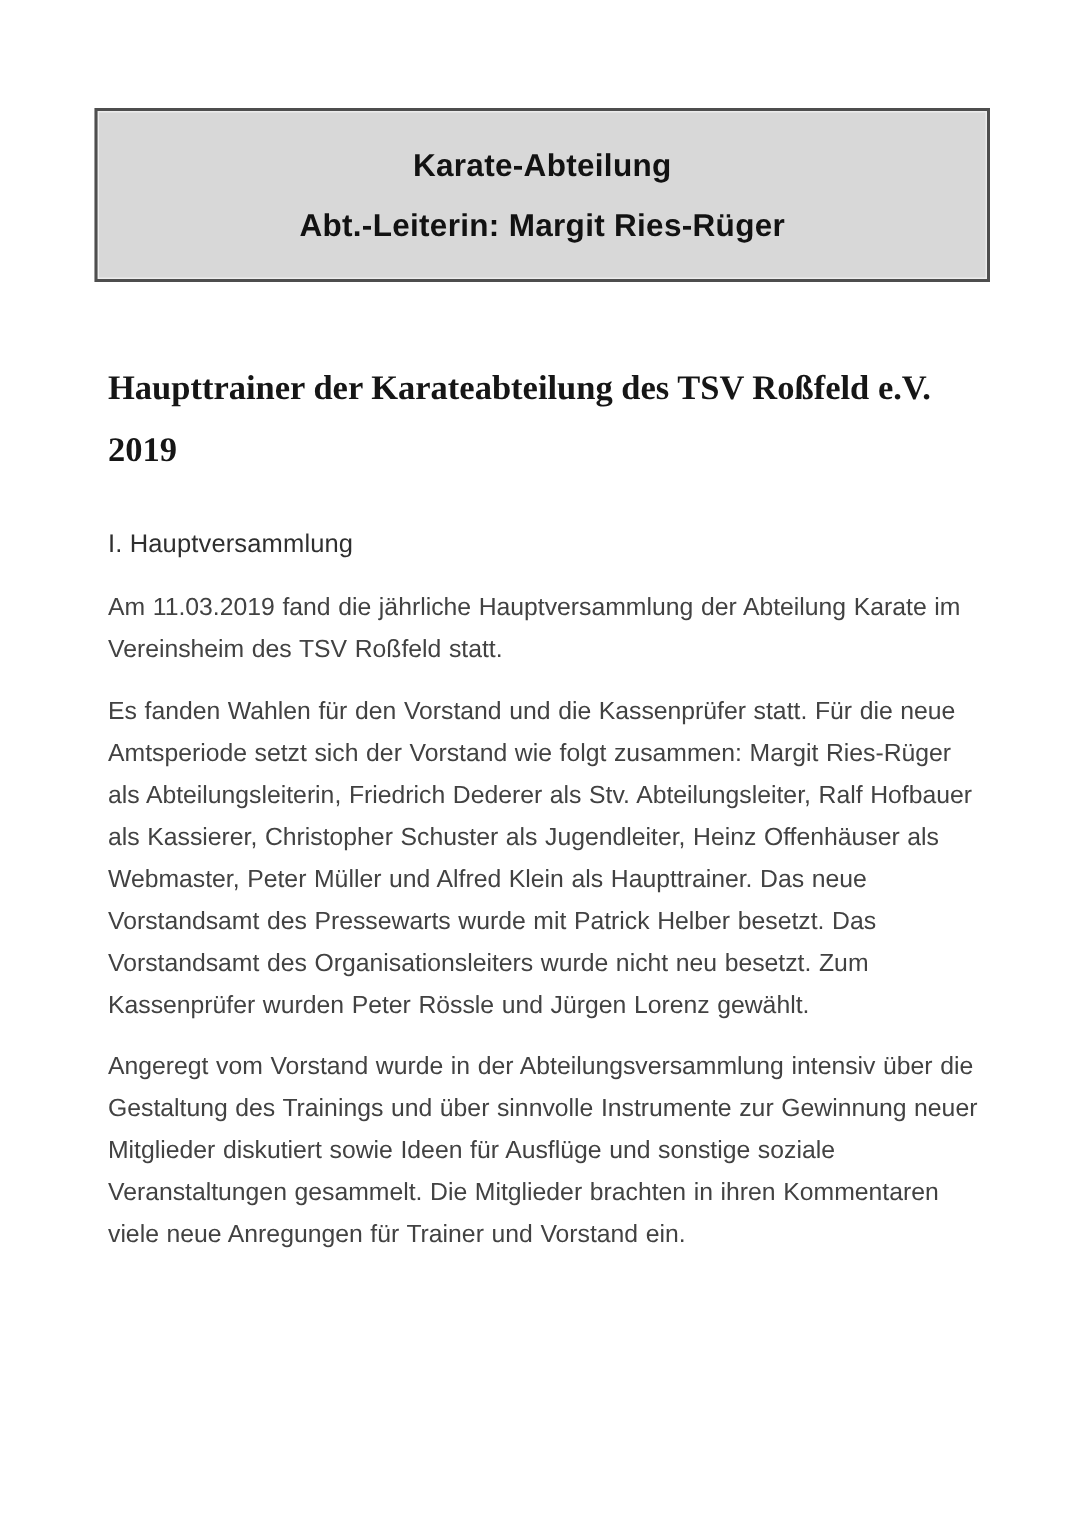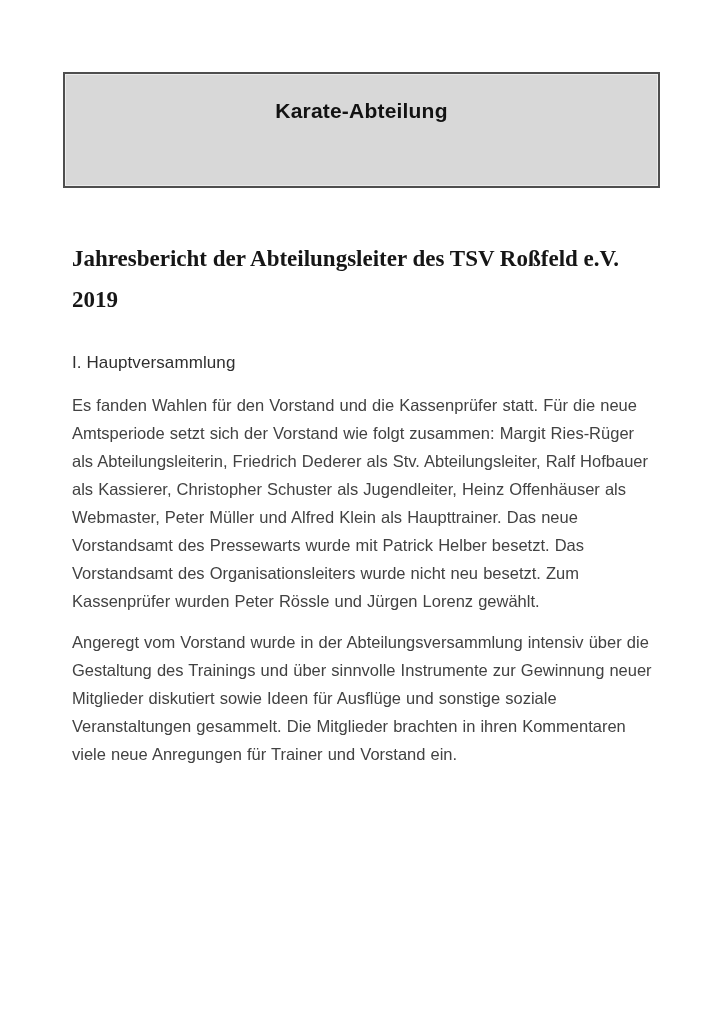--- a/index.html
+++ b/index.html
@@ -80,27 +80,29 @@
   }
   .body-copy p { margin-bottom: 13px; }
 </style>
 </head>
 <body>
 
 <div class="page">
 
   <div class="header-box">
     <div>Karate-Abteilung</div>
+    <div>Abt.-Leiterin: Margit Ries-Rüger</div>
   </div>
 
   <h1 class="doc-title">
-    <span class="title-line">Jahresbericht der Abteilungsleiter des TSV Roßfeld e.V.</span>
+    <span class="title-line">Haupttrainer der Karateabteilung des TSV Roßfeld e.V.</span>
     <span class="title-line">2019</span>
   </h1>
 
   <h2 class="section-heading">I. Hauptversammlung</h2>
 
   <div class="body-copy">
+    <p>Am 11.03.2019 fand die jährliche Hauptversammlung der Abteilung Karate im Vereinsheim des TSV Roßfeld statt.</p>
     <p>Es fanden Wahlen für den Vorstand und die Kassenprüfer statt. Für die neue Amtsperiode setzt sich der Vorstand wie folgt zusammen: Margit Ries-Rüger als Abteilungsleiterin, Friedrich Dederer als Stv. Abteilungsleiter, Ralf Hofbauer als Kassierer, Christopher Schuster als Jugendleiter, Heinz Offenhäuser als Webmaster, Peter Müller und Alfred Klein als Haupttrainer. Das neue Vorstandsamt des Pressewarts wurde mit Patrick Helber besetzt. Das Vorstandsamt des Organisationsleiters wurde nicht neu besetzt. Zum Kassenprüfer wurden Peter Rössle und Jürgen Lorenz gewählt.</p>
     <p>Angeregt vom Vorstand wurde in der Abteilungsversammlung intensiv über die Gestaltung des Trainings und über sinnvolle Instrumente zur Gewinnung neuer Mitglieder diskutiert sowie Ideen für Ausflüge und sonstige soziale Veranstaltungen gesammelt. Die Mitglieder brachten in ihren Kommentaren viele neue Anregungen für Trainer und Vorstand ein.</p>
   </div>
 
 </div>
 
 </body></html>

